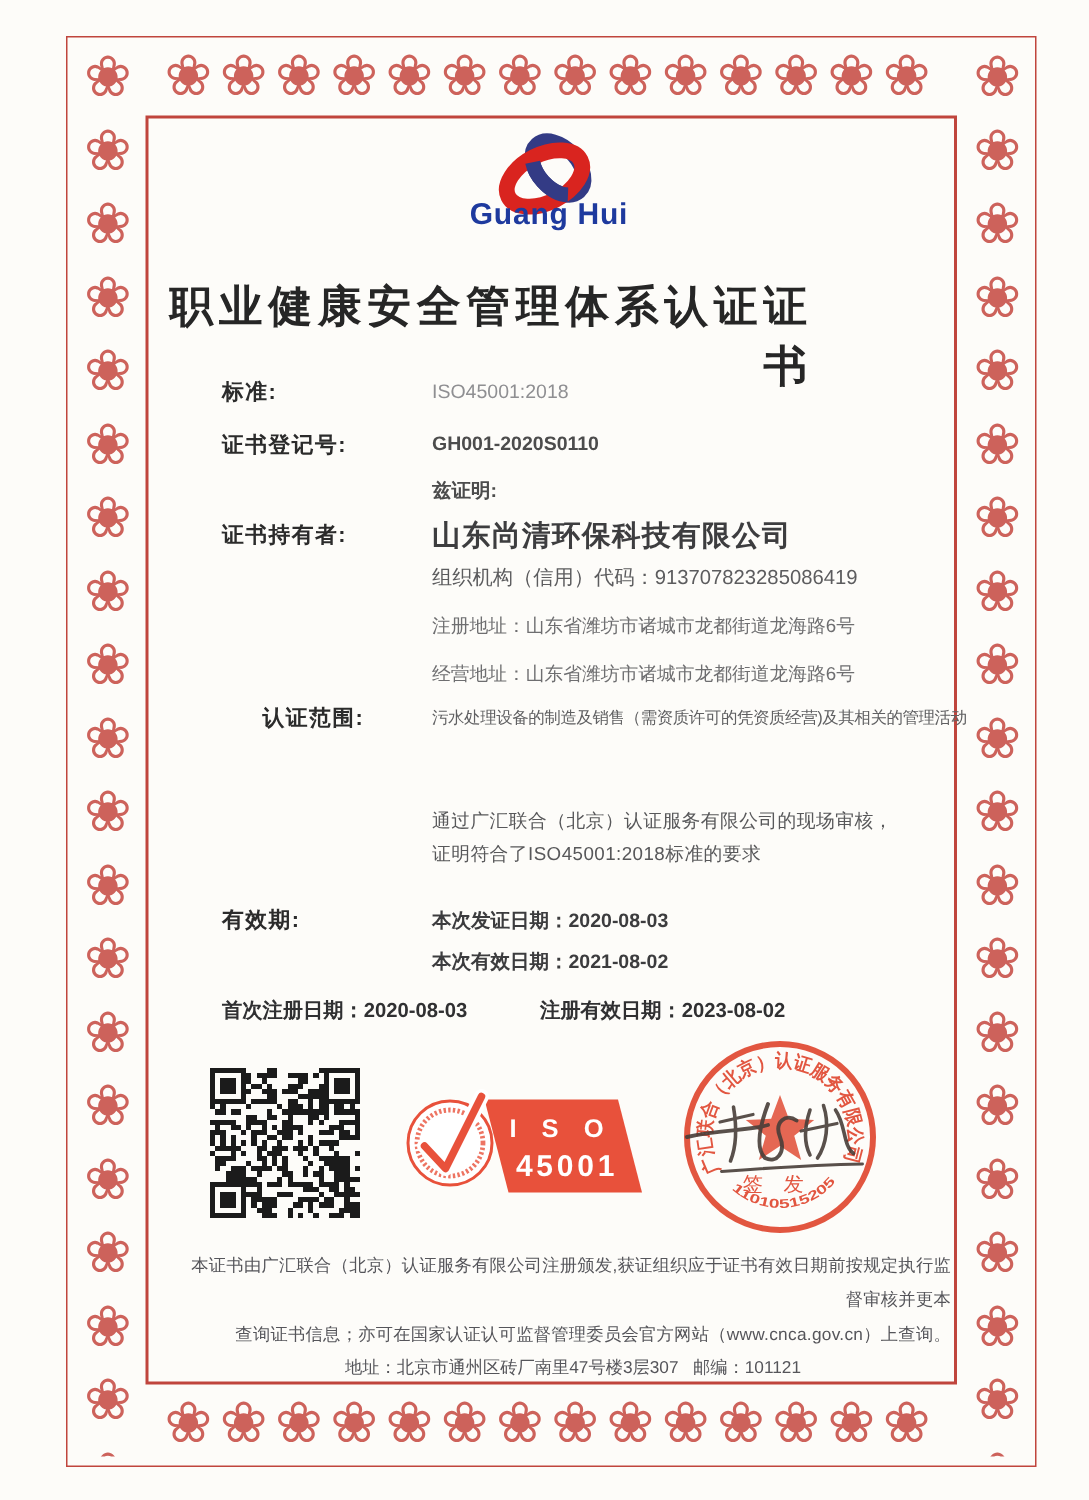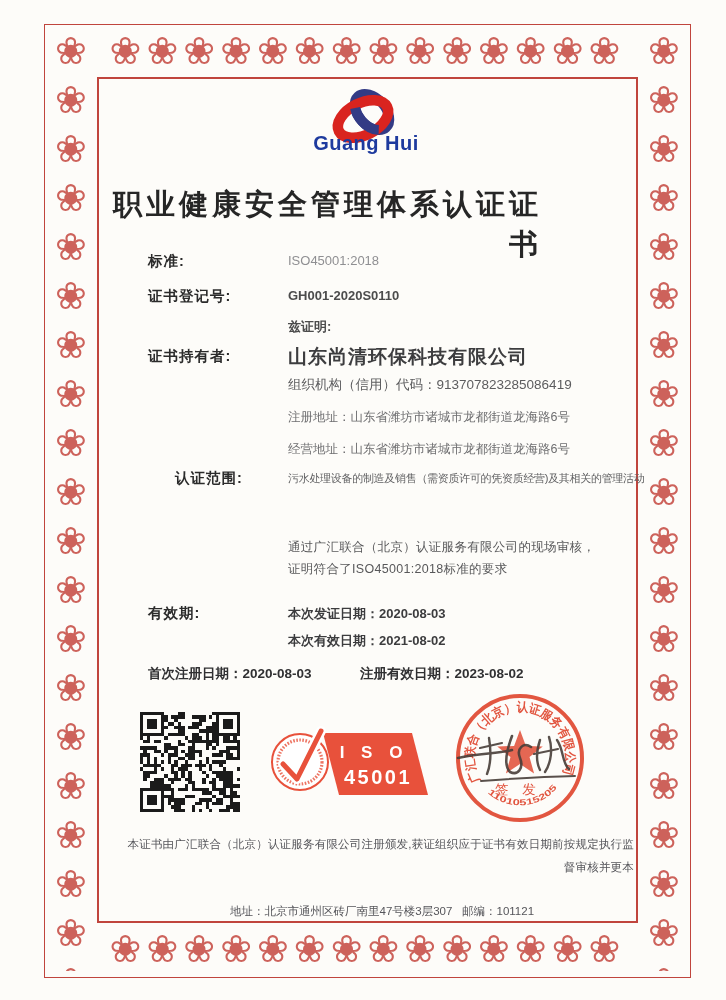--- a/index.html
+++ b/index.html
@@ -583,15 +583,16 @@
       <path d="M95,45 C99,57 97,71 91,80" stroke-width="2.4"></path>
       <path d="M80,62 L104,57" stroke-width="2.2"></path>
       <path d="M103,48 C110,58 108,72 115,77" stroke-width="2.4"></path>
       <path d="M27,89 C60,86.5 94,84.5 121,84" stroke-width="2"></path>
     </g>
   </svg>
 </div>
 
 <div class="abs footer-note" style="top:833px;text-align:right;">
   <div>本证书由广汇联合（北京）认证服务有限公司注册颁发,获证组织应于证书有效日期前按规定执行监督审核并更本</div>
+  <div>查询证书信息；亦可在国家认证认可监督管理委员会官方网站（www.cnca.gov.cn）上查询。</div>
 </div>
 <div class="abs addr" style="left:230px;top:904px;">地址：北京市通州区砖厂南里47号楼3层307</div>
 <div class="abs addr" style="left:462px;top:904px;">邮编：101121</div>
 
 </body></html>

